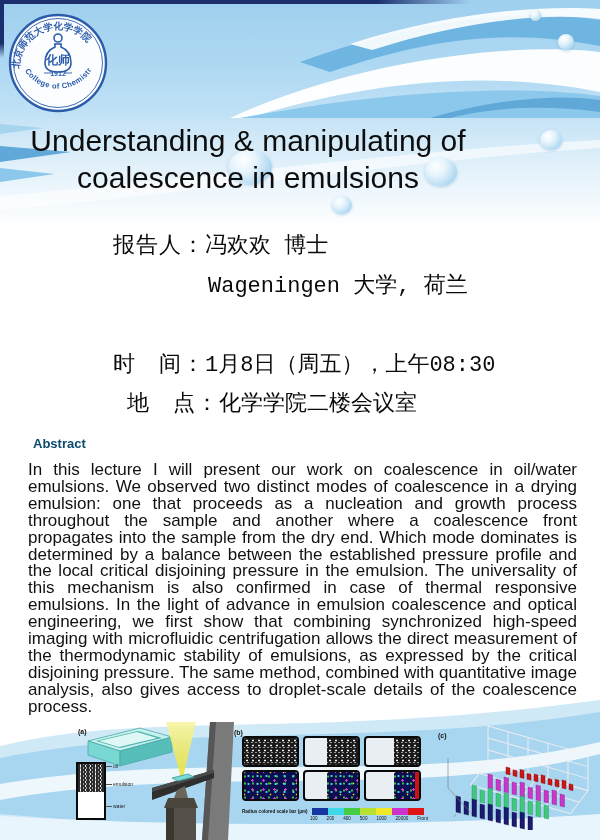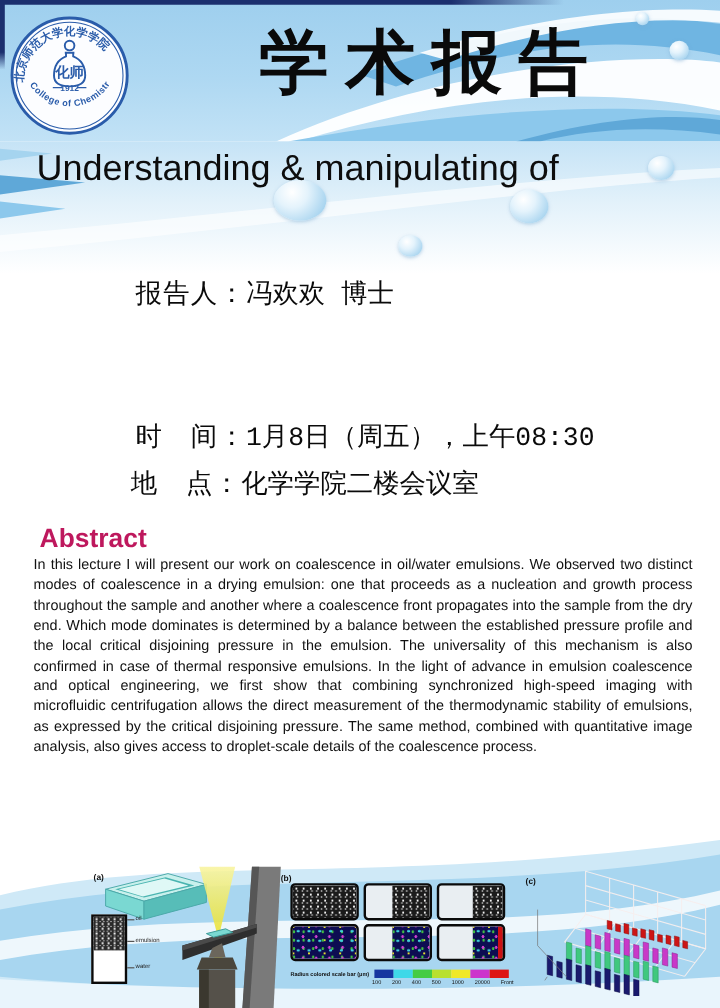--- a/index.html
+++ b/index.html
@@ -31,22 +31,22 @@
        background:linear-gradient(180deg,#c5e3f6 0%,#e2f1fa 45%,#ffffff 100%);}
   .title-en{position:absolute;left:0;top:122px;width:496px;text-align:center;
             font-size:30px;line-height:37px;color:#0d0d0d;}
 
   
   .detail-row{position:absolute;white-space:nowrap;color:#0a0a0a;font-size:22px;
               font-family:Liberation Mono, monospace;}
   .detail-label{letter-spacing:1px;}
 
   
-  .abs-head{position:absolute;left:33px;top:436px;font-size:22px;font-weight:700;color:#be185d;}
-  .abs-body{position:absolute;left:28px;top:462px;width:549px;font-size:12px;line-height:16.9px;
+  .abs-head{position:absolute;left:33px;top:436px;font-size:13px;font-weight:700;color:#0c4a6e;}
+  .abs-body{position:absolute;left:28px;top:462px;width:549px;font-size:17px;line-height:16.9px;
             color:#111;text-align:justify;margin:0;}
 
   
   .band{position:absolute;left:0;top:688px;width:600px;height:152px;}
   .figgroup{position:absolute;}
   .figlabel{position:absolute;font-size:7px;font-weight:700;color:#111;}
 
   
   .inset{position:absolute;left:8px;top:40px;width:30px;height:58px;border:2.5px solid #0a0a0a;
          background:#ffffff;box-sizing:border-box;}
@@ -118,47 +118,50 @@
 
       <g stroke="#2a5caa" fill="none" stroke-width="1.6">
         <circle cx="50" cy="25" r="4"></circle>
         <path d="M46,31 h8 M47,31 v3 q-10,4 -10,16 q0,9 13,9 q13,0 13,-9 q0,-12 -10,-16 v-3"></path>
       </g>
       <text x="50" y="51" text-anchor="middle" font-size="12" font-weight="700" fill="#2a5caa" font-family="DejaVu Serif, Liberation Serif, serif">化师</text>
       <text x="50" y="63" text-anchor="middle" font-size="7" fill="#2a5caa" font-weight="700" font-family="Liberation Sans, sans-serif">1912</text>
       <path d="M36,60 h8 M56,60 h8" stroke="#2a5caa" stroke-width="0.9"></path>
     </svg>
 
-    <div class="banner-title">学术报告</div>
   </div>
 
   <div class="mid">
     <svg width="600" height="110" viewBox="0 0 110 110" preserveAspectRatio="none" style="position:absolute;width:600px;height:110px">
       <polygon points="0,28 13,34 0,44" fill="#5fa8d8"></polygon>
       <polygon points="0,50 10,56 0,64" fill="#8cc8ec"></polygon>
       <polygon points="0,6 8,10 0,16" fill="#a5d4ef"></polygon>
       <path d="M0,78 C40,58 80,30 110,22 L110,30 C80,40 40,72 0,92 Z" fill="#ffffff" opacity="0.6"></path>
     </svg>
     <div class="bubble" style="left:228px;top:32px;width:44px;height:34px"></div>
     <div class="bubble" style="left:425px;top:40px;width:32px;height:28px"></div>
     <div class="bubble" style="left:332px;top:78px;width:20px;height:18px"></div>
     <div class="bubble" style="left:540px;top:12px;width:22px;height:20px"></div>
   </div>
 
   <div class="title-en">
     <div>Understanding &amp; manipulating of</div>
+    <div>coalescence in emulsions</div>
   </div>
 
   <div class="detail-row" style="left:113px;top:230px">
     <span class="detail-label">报告人：</span><span>冯欢欢 博士</span>
   </div>
+  <div class="detail-row" style="left:208px;top:270px">
+    <span>Wageningen 大学, 荷兰</span>
+  </div>
   <div class="detail-row" style="left:113px;top:349px">
     <span class="detail-label">时　间：</span><span>1月8日（周五），上午08:30</span>
   </div>
-  <div class="detail-row" style="left:109px;top:388px">
+  <div class="detail-row" style="left:127px;top:388px">
     <span class="detail-label">地　点：</span><span>化学学院二楼会议室</span>
   </div>
 
   <div class="abs-head">Abstract</div>
   <p class="abs-body">In this lecture I will present our work on coalescence in oil/water emulsions. We observed two distinct modes of coalescence in a drying emulsion: one that proceeds as a nucleation and growth process throughout the sample and another where a coalescence front propagates into the sample from the dry end. Which mode dominates is determined by a balance between the established pressure profile and the local critical disjoining pressure in the emulsion. The universality of this mechanism is also confirmed in case of thermal responsive emulsions. In the light of advance in emulsion coalescence and optical engineering, we first show that combining synchronized high-speed imaging with microfluidic centrifugation allows the direct measurement of the thermodynamic stability of emulsions, as expressed by the critical disjoining pressure. The same method, combined with quantitative image analysis, also gives access to droplet-scale details of the coalescence process.</p>
 
   <svg class="band" viewBox="0 0 600 152">
     <path d="M0,58 C150,22 300,52 600,12 L600,140 C400,152 150,150 0,132 Z" fill="#cfe9f7"></path>
     <path d="M0,70 C180,34 380,60 600,24 L600,132 C380,146 180,142 0,126 Z" fill="#a8d6f0"></path>
     <path d="M0,96 C200,62 420,98 600,54 L600,66 C420,112 200,76 0,112 Z" fill="#ffffff" opacity="0.8"></path>

